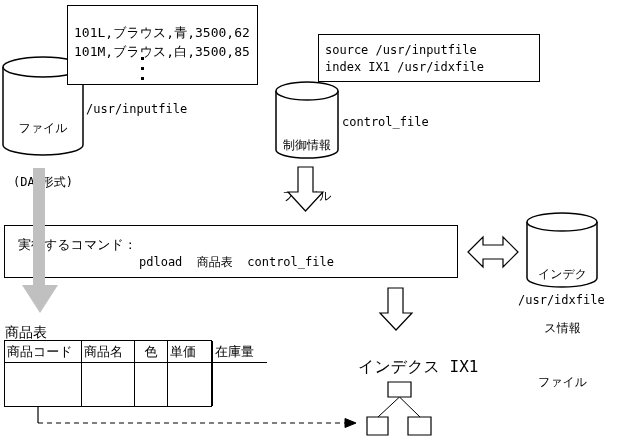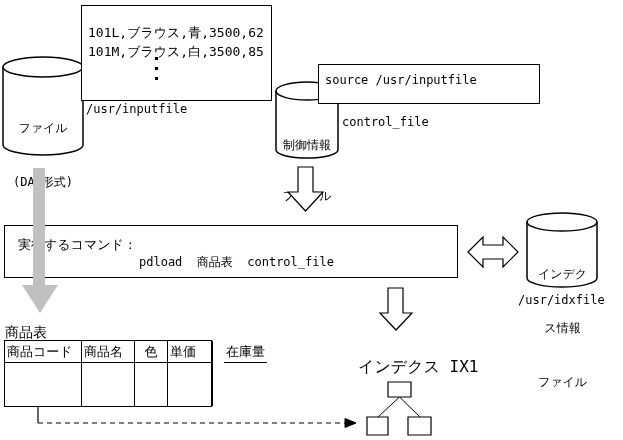--- a/index.html
+++ b/index.html
@@ -14,42 +14,42 @@
   .mono { font-family:"DejaVu Sans Mono", monospace; white-space:pre; font-size:12px; line-height:14px; }
   .cyl-label { position:absolute; text-align:center; font-size:12px; line-height:18px; white-space:pre; }
   svg { display:block; }
   svg path, svg ellipse, svg rect, svg line, svg polygon { vector-effect:non-scaling-stroke; }
 
   
   #product-table { position:absolute; left:4px; top:340px; width:208px; height:67px; border:1px solid #000; background:#fff; }
   #product-table .grid { display:grid; grid-template-columns:77px 53px 33px 45px 54px; grid-template-rows:22px 43px; }
   #product-table .hcell { border-bottom:1px solid #000; border-right:1px solid #000; font-size:13px; line-height:21px; padding-left:2px; white-space:pre; overflow:hidden; }
   #product-table .hcell.center { text-align:center; padding-left:0; }
-  #product-table .hcell.last { border-right:none;margin-left:11px; }
+  #product-table .hcell.last { border-right:none; }
   #product-table .bcell { border-right:1px solid #000; }
   #product-table .bcell.last { border-right:none; }
 
   
   .gray-band { position:absolute; left:33px; top:168px; width:12px; height:118px; background:#c0c0c0; z-index:5; }
   .gray-head { position:absolute; left:22px; top:285px; width:0; height:0; z-index:5;
                border-left:18px solid transparent; border-right:18px solid transparent; border-top:28px solid #c0c0c0; }
 
   .dot { width:3px; height:3px; background:#000; margin-bottom:7px; }
 </style>
 </head>
 <body>
 
 <div id="canvas">
 
   <svg class="abs" style="left:2px; top:55px;" width="82" height="107" viewBox="0 0 82 107">
     <path d="M1 12 L1 90 A40 10 0 0 0 81 90 L81 12" fill="#fff" stroke="#000" stroke-width="1.5"></path>
     <ellipse cx="41" cy="12" rx="40" ry="10" fill="#fff" stroke="#000" stroke-width="1.5"></ellipse>
   </svg>
 
-  <div class="box" style="left:81px; top:5px; width:191px; height:96px;">
+  <div class="box" style="left:67px; top:5px; width:191px; height:80px;">
     <div class="mono" style="position:absolute; left:6px; top:17px; font-size:13px; line-height:19px;">101L,ブラウス,青,3500,62</div>
     <div class="mono" style="position:absolute; left:6px; top:36px; font-size:13px; line-height:19px;">101M,ブラウス,白,3500,85</div>
     <div class="abs" style="left:73px; top:51px;">
       <div class="dot"></div>
         <div class="dot"></div>
         <div class="dot"></div>
     </div>
   </div>
 
   <div class="cyl-label" style="left:3px; top:83px; width:80px;">
@@ -57,22 +57,23 @@
     <div>(DAT形式)</div>
   </div>
 
   <div class="mono abs" style="left:86px; top:102px;">/usr/inputfile</div>
 
   <svg class="abs" style="left:275px; top:73px;" width="65" height="88" viewBox="0 0 65 88">
     <path d="M1 18 L1 77 A31 8 0 0 0 63 77 L63 18" fill="#fff" stroke="#000" stroke-width="1.5"></path>
     <ellipse cx="32" cy="18" rx="31" ry="9" fill="#fff" stroke="#000" stroke-width="1.5"></ellipse>
   </svg>
 
-  <div class="box" style="left:318px; top:64px; width:222px; height:40px;">
+  <div class="box" style="left:318px; top:34px; width:222px; height:48px;">
     <div class="mono" style="position:absolute; left:6px; top:7px; line-height:17px;">source /usr/inputfile</div>
+    <div class="mono" style="position:absolute; left:6px; top:24px; line-height:17px;">index IX1 /usr/idxfile</div>
   </div>
 
   <div class="cyl-label" style="left:276px; top:103px; width:62px; line-height:17px;">
     <div>制御情報</div>
     <div>ファイル</div>
   </div>
 
   <div class="mono abs" style="left:342px; top:115px;">control_file</div>
 
   <svg class="abs" style="left:286px; top:166px;" width="40" height="48" viewBox="0 0 40 48">

